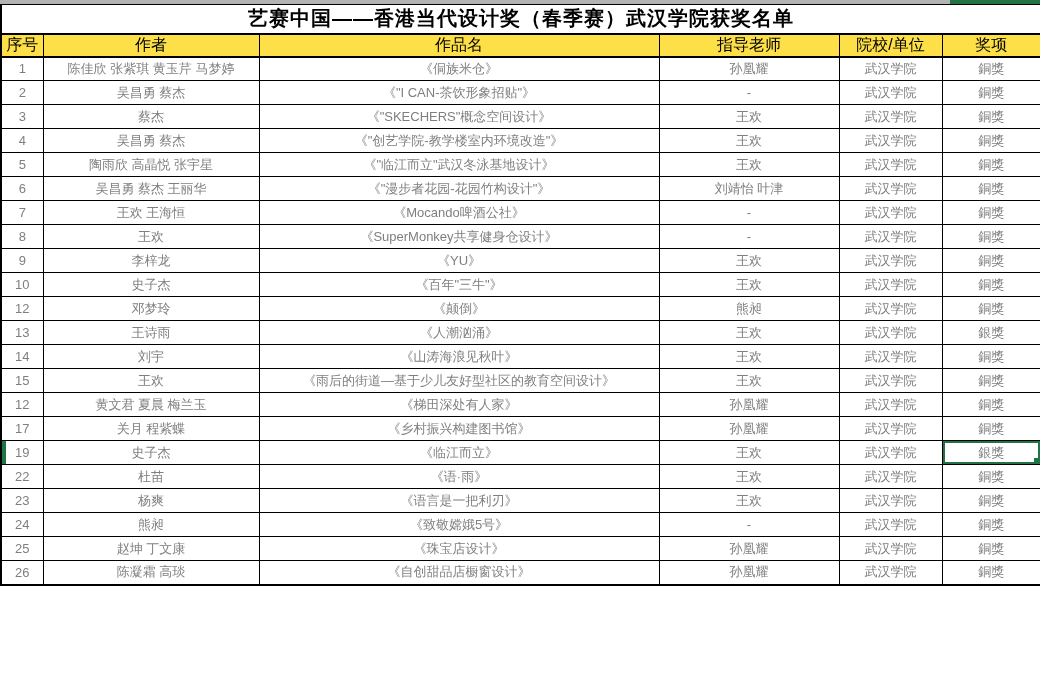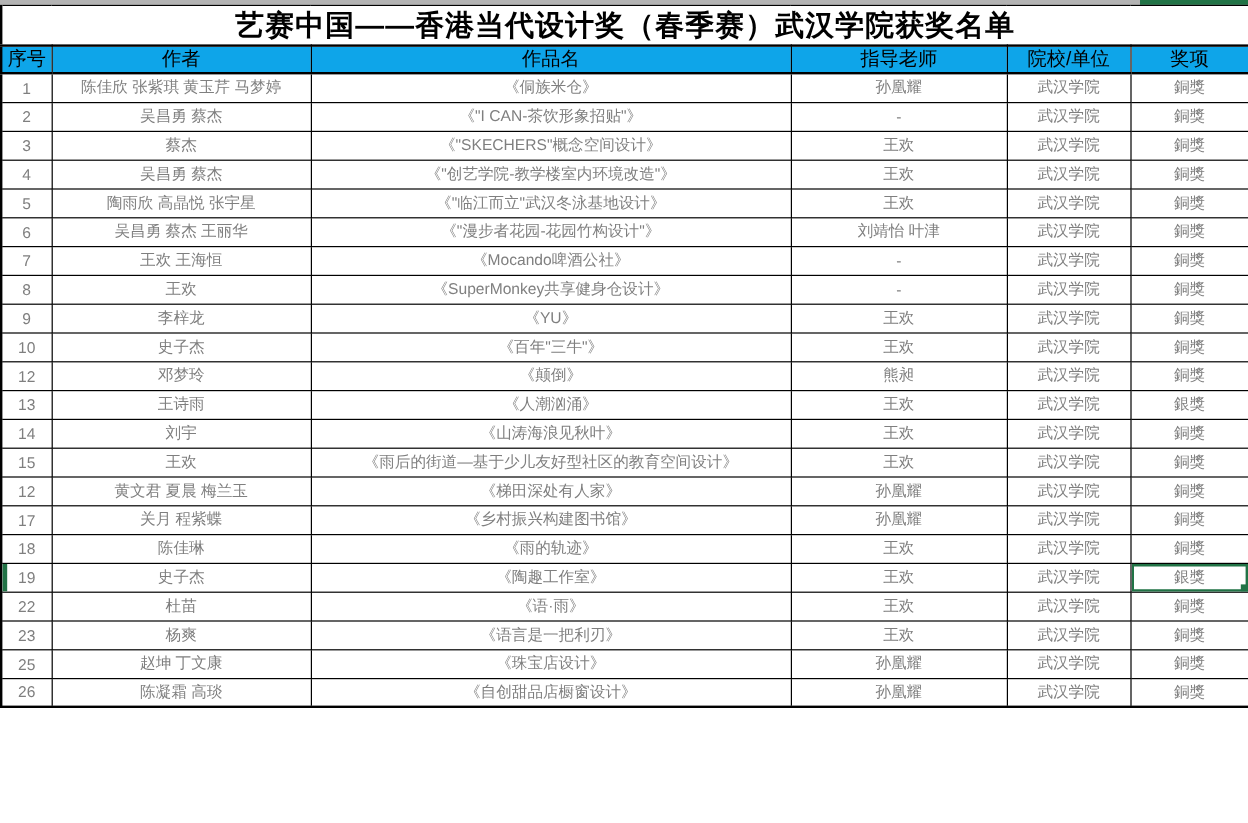--- a/index.html
+++ b/index.html
@@ -24,26 +24,26 @@
     position: absolute; top: 4px; left: 0; width: 1040px;
     border-collapse: collapse; table-layout: fixed;
     border: 2px solid #000; border-top: none;
   }
   td, th {
     border: 1px solid #000;
     text-align: center; vertical-align: middle;
     padding: 0; overflow: hidden; white-space: nowrap;
   }
   .title-cell {
-    height: 29px; font-size: 24px; font-weight: bold; color: #000;
+    height: 29px; font-size: 20px; font-weight: bold; color: #000;
     border-bottom: 2px solid #000; letter-spacing: 1px;
   }
   .header-row th {
     height: 20px; font-size: 16px; font-weight: normal; color: #000;
-    border-bottom: 2px solid #000; background: #0ea5e9;
+    border-bottom: 2px solid #000; background: #fde047;
   }
   tbody td { height: 24px; font-size: 13px; color: #7f7f7f; }
 
   td.sel {
     position: relative;
     box-shadow: inset 0 0 0 2px #217346;
   }
   .fill-handle {
     position: absolute; right: 0; bottom: 0;
     width: 6px; height: 6px; background: #217346;
@@ -208,31 +208,23 @@
         </tr>
         <tr>
           <td>17</td>
           <td>关月 程紫蝶</td>
           <td>《乡村振兴构建图书馆》</td>
           <td>孙凰耀</td>
           <td>武汉学院</td>
           <td>銅獎</td>
         </tr>
         <tr>
-          <td>18</td>
-          <td>陈佳琳</td>
-          <td>《雨的轨迹》</td>
-          <td>王欢</td>
-          <td>武汉学院</td>
-          <td>銅獎</td>
-        </tr>
-        <tr>
           <td class="sel-row-first">19<span class="row-indicator"></span></td>
           <td>史子杰</td>
-          <td>《陶趣工作室》</td>
+          <td>《临江而立》</td>
           <td>王欢</td>
           <td>武汉学院</td>
           <td class="sel">銀獎<span class="fill-handle"></span></td>
         </tr>
         <tr>
           <td>22</td>
           <td>杜苗</td>
           <td>《语·雨》</td>
           <td>王欢</td>
           <td>武汉学院</td>
@@ -240,20 +232,28 @@
         </tr>
         <tr>
           <td>23</td>
           <td>杨爽</td>
           <td>《语言是一把利刃》</td>
           <td>王欢</td>
           <td>武汉学院</td>
           <td>銅獎</td>
         </tr>
         <tr>
+          <td>24</td>
+          <td>熊昶</td>
+          <td>《致敬嫦娥5号》</td>
+          <td>-</td>
+          <td>武汉学院</td>
+          <td>銅獎</td>
+        </tr>
+        <tr>
           <td>25</td>
           <td>赵坤 丁文康</td>
           <td>《珠宝店设计》</td>
           <td>孙凰耀</td>
           <td>武汉学院</td>
           <td>銅獎</td>
         </tr>
         <tr>
           <td>26</td>
           <td>陈凝霜 高琰</td>

